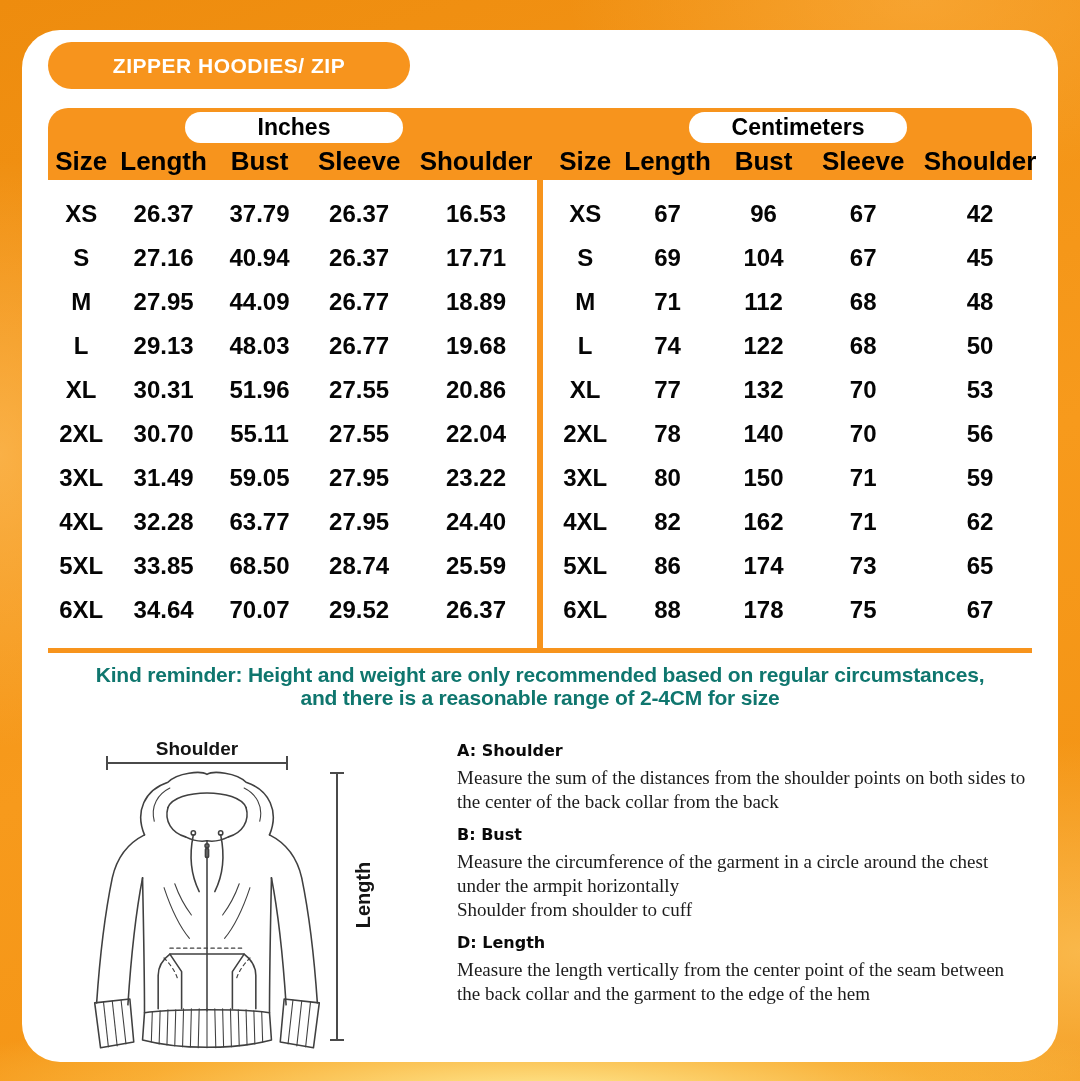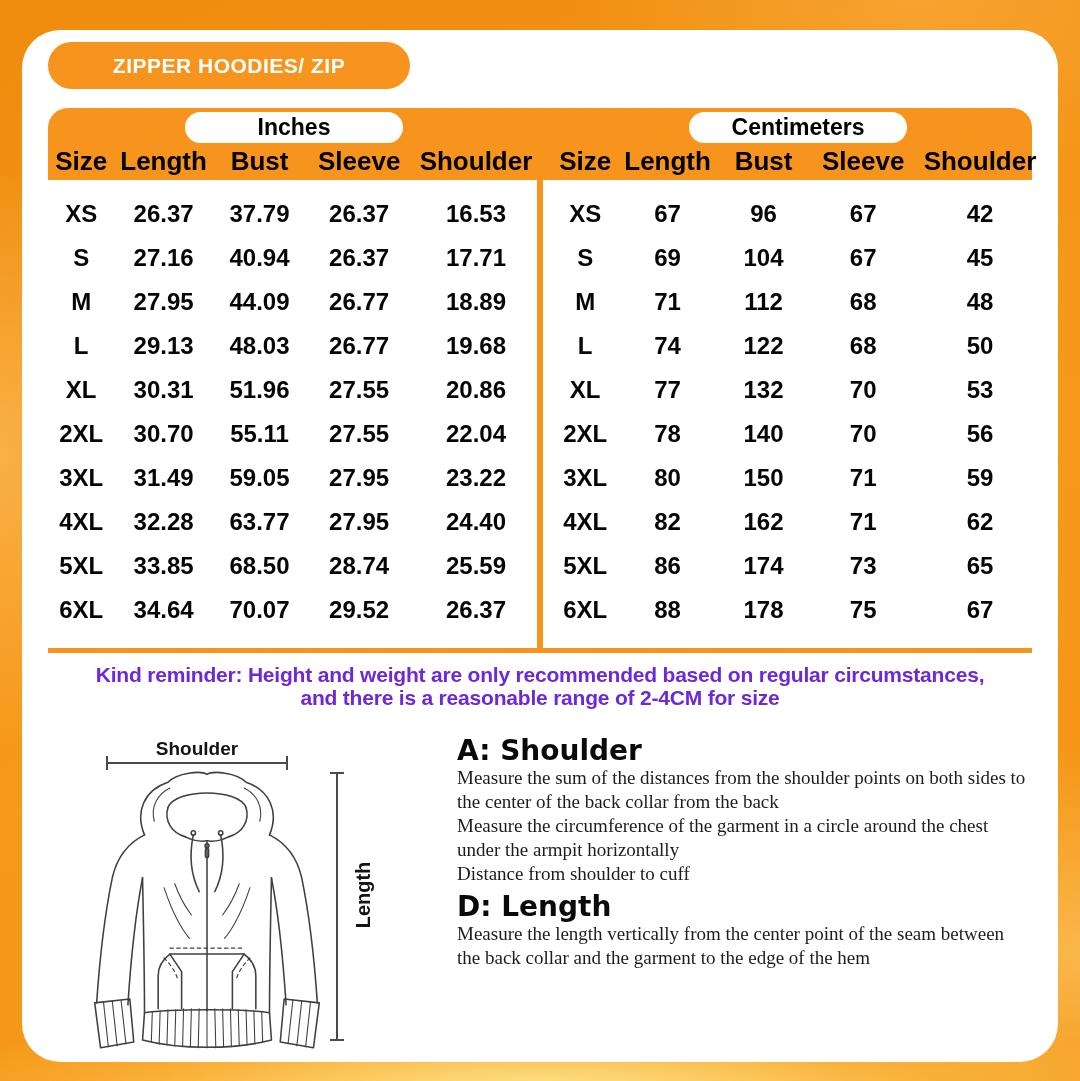--- a/index.html
+++ b/index.html
@@ -66,21 +66,21 @@
   .trow{
     display:grid;grid-template-columns:13.5% 20% 19% 21.5% 26%;
     height:44px;align-items:center;text-align:center;
     font-weight:700;font-size:24px;color:#050505;
   }
 
   
   .rule{position:absolute;left:26px;top:618px;width:984px;height:5px;background:var(--orange);}
   .reminder{
     position:absolute;left:0;top:633px;width:100%;text-align:center;
-    font-weight:700;font-size:21px;line-height:23px;color:#6d28d9;
+    font-weight:700;font-size:21px;line-height:23px;color:#0f766e;
     letter-spacing:-.2px;
   }
 
   
   .diagram{position:absolute;left:60px;top:700px;width:340px;height:322px;}
   .shoulder-label{
     position:absolute;left:24px;top:8px;width:182px;text-align:center;
     font-weight:700;font-size:19px;color:#141414;
   }
   .measure-h{
@@ -106,21 +106,21 @@
   .hoodie-svg path,.hoodie-svg line,.hoodie-svg circle,.hoodie-svg rect{
     fill:none;stroke:var(--line);stroke-width:1.6;stroke-linecap:round;stroke-linejoin:round;
   }
   .hoodie-svg .thin{stroke-width:1.1;}
   .hoodie-svg .dash{stroke-dasharray:3.5 3.5;stroke-width:1.2;}
 
   
   .guide{position:absolute;left:435px;top:700px;width:575px;}
   .guide-item .g-head{
     font-family:"DejaVu Sans", sans-serif;
-    font-weight:700;font-size:28px;line-height:26px;margin:8px 0 2px;color:#0a0a0a;
+    font-weight:700;font-size:16px;line-height:26px;margin:8px 0 2px;color:#0a0a0a;
   }
   .guide-item .g-body{
     font-size:19px;line-height:24px;margin:0;color:#1c1c1c;max-width:572px;font-family:Liberation Serif, serif;
   }
 </style>
 </head>
 <body>
 
 <div class="page">
   <div class="card">
@@ -383,24 +383,25 @@
         <path class="thin" d="M161,118 C156,132 150,142 144,150"></path>
       </svg>
     </div>
 
     <div class="guide">
       <div class="guide-item">
         <div class="g-head">A: Shoulder</div>
         <p class="g-body">Measure the sum of the distances from the shoulder points on both sides to the center of the back collar from the back</p>
       </div>
       <div class="guide-item">
+        <div class="g-head">B: Bust</div>
         <p class="g-body">Measure the circumference of the garment in a circle around the chest under the armpit horizontally</p>
       </div>
       <div class="guide-item">
-        <p class="g-body">Distance from shoulder to cuff</p>
+        <p class="g-body">Shoulder from shoulder to cuff</p>
       </div>
       <div class="guide-item">
         <div class="g-head">D: Length</div>
         <p class="g-body">Measure the length vertically from the center point of the seam between the back collar and the garment to the edge of the hem</p>
       </div>
     </div>
 
   </div>
 </div>
 

